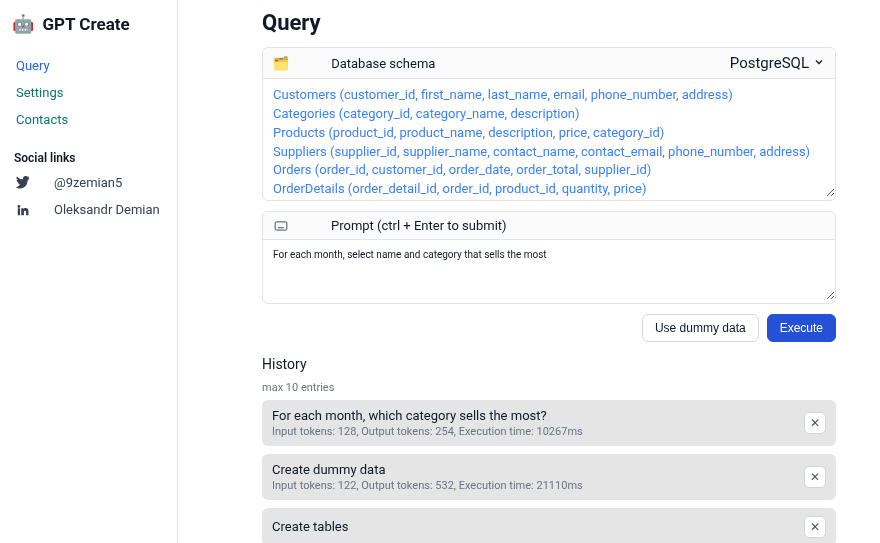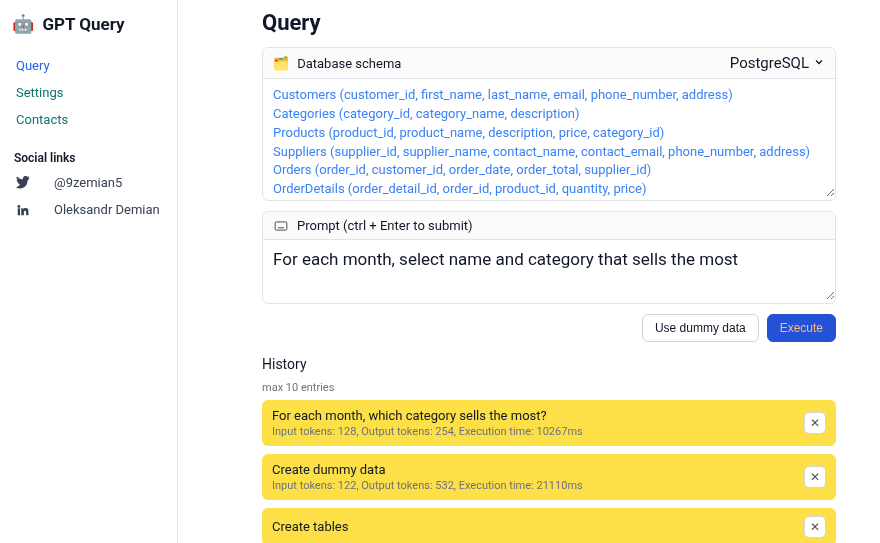--- a/index.html
+++ b/index.html
@@ -82,21 +82,21 @@
   .panel-head {
     display: flex;
     align-items: center;
     gap: 8px;
     padding: 6px 10px;
     border-bottom: 1px solid #e0e3e8;
     background: #fbfbfc;
     border-radius: 6px 6px 0 0;
     font-size: 13px;
   }
-  .panel-head .head-label { flex: 1; color: #111827; }
+  .panel-head .head-label { flex: 1; color: #111827; margin-left: 34px; }
   .db-select {
     display: flex;
     align-items: center;
     gap: 4px;
     cursor: pointer;
     font-size: 15px;
     color: #111827;
   }
   .schema-textarea {
     width: 100%;
@@ -110,21 +110,21 @@
     min-height: 118px;
     outline: none;
     border-radius: 0 0 6px 6px;
   }
   .prompt-textarea {
     width: 100%;
     border: none;
     resize: vertical;
     padding: 9px 10px;
     font-family: inherit;
-    font-size: 17px;
+    font-size: 10px;
     color: #111827;
     min-height: 60px;
     outline: none;
     border-radius: 0 0 6px 6px;
   }
   .action-row {
     display: flex;
     justify-content: flex-end;
     gap: 8px;
     margin-bottom: 14px;
@@ -134,28 +134,28 @@
     padding: 6px 12px;
     font-size: 12px;
     cursor: pointer;
     border: 1px solid #d1d5db;
     background: #fff;
     color: #111827;
   }
   .btn-primary {
     background: #2451d6;
     border-color: #2451d6;
-    color: #fdba74;
+    color: #ffffff;
     font-weight: 500;
   }
   .history-head { margin-bottom: 6px; }
   .history-title { font-size: 14px; color: #111827; }
   .history-sub { font-size: 11px; color: #6b7280; margin-top: 9px; }
   .hist-item {
-    background: #fde047;
+    background: #e5e5e5;
     border-radius: 6px;
     padding: 8px 10px;
     margin-bottom: 8px;
     display: flex;
     align-items: center;
     gap: 8px;
   }
   .hist-text { flex: 1; }
   .hist-q { font-size: 13px; color: #111827; margin-bottom: 2px; }
   .hist-m { font-size: 11px; color: #6b7280; }
@@ -170,21 +170,21 @@
     color: #4b5563;
   }
   .keyboard-icon svg, .folder-icon svg { display:block; }
 </style>
 </head>
 <body>
 
 <aside class="sidebar">
   <div class="brand">
     <span class="robot">🤖</span>
-    <span class="title">GPT Query</span>
+    <span class="title">GPT Create</span>
   </div>
   <nav class="nav">
     <a class="nav-item active">Query</a>
     <a class="nav-item">Settings</a>
     <a class="nav-item">Contacts</a>
   </nav>
   <div class="section-label">Social links</div>
   <a class="social-item">
     <span class="icon-sm">
       <svg viewBox="0 0 24 24" width="14" height="14" fill="#374151">

